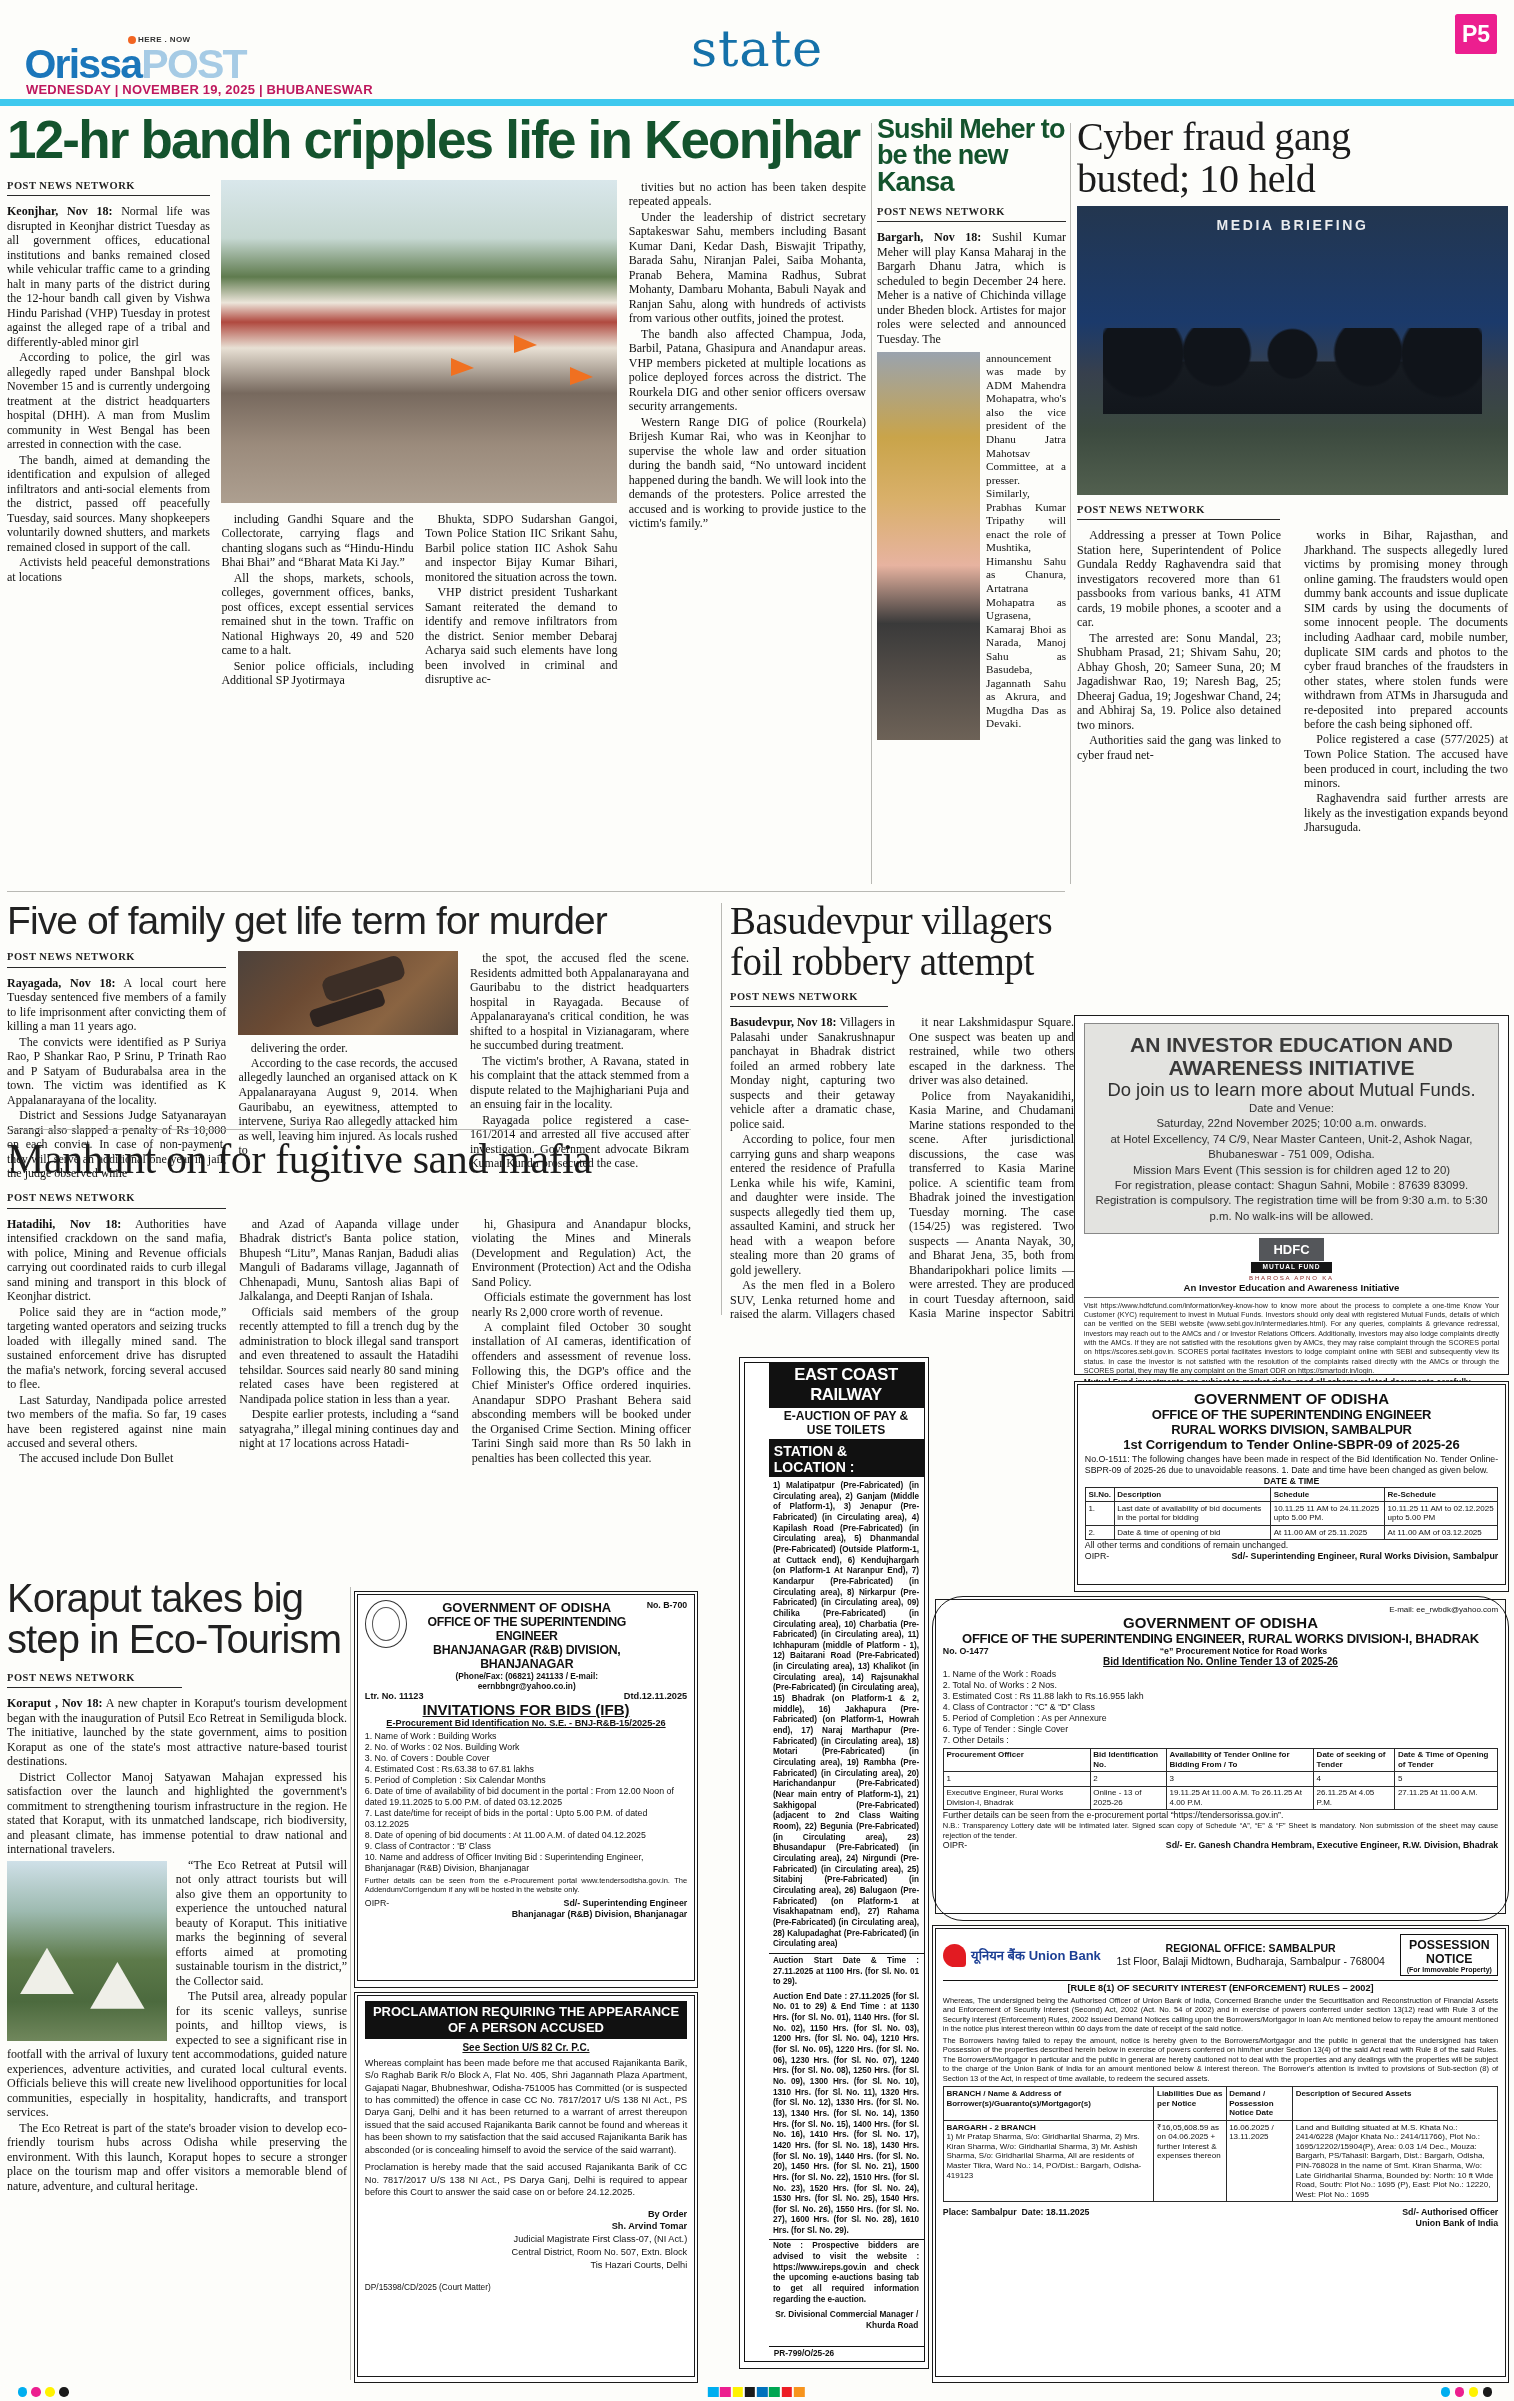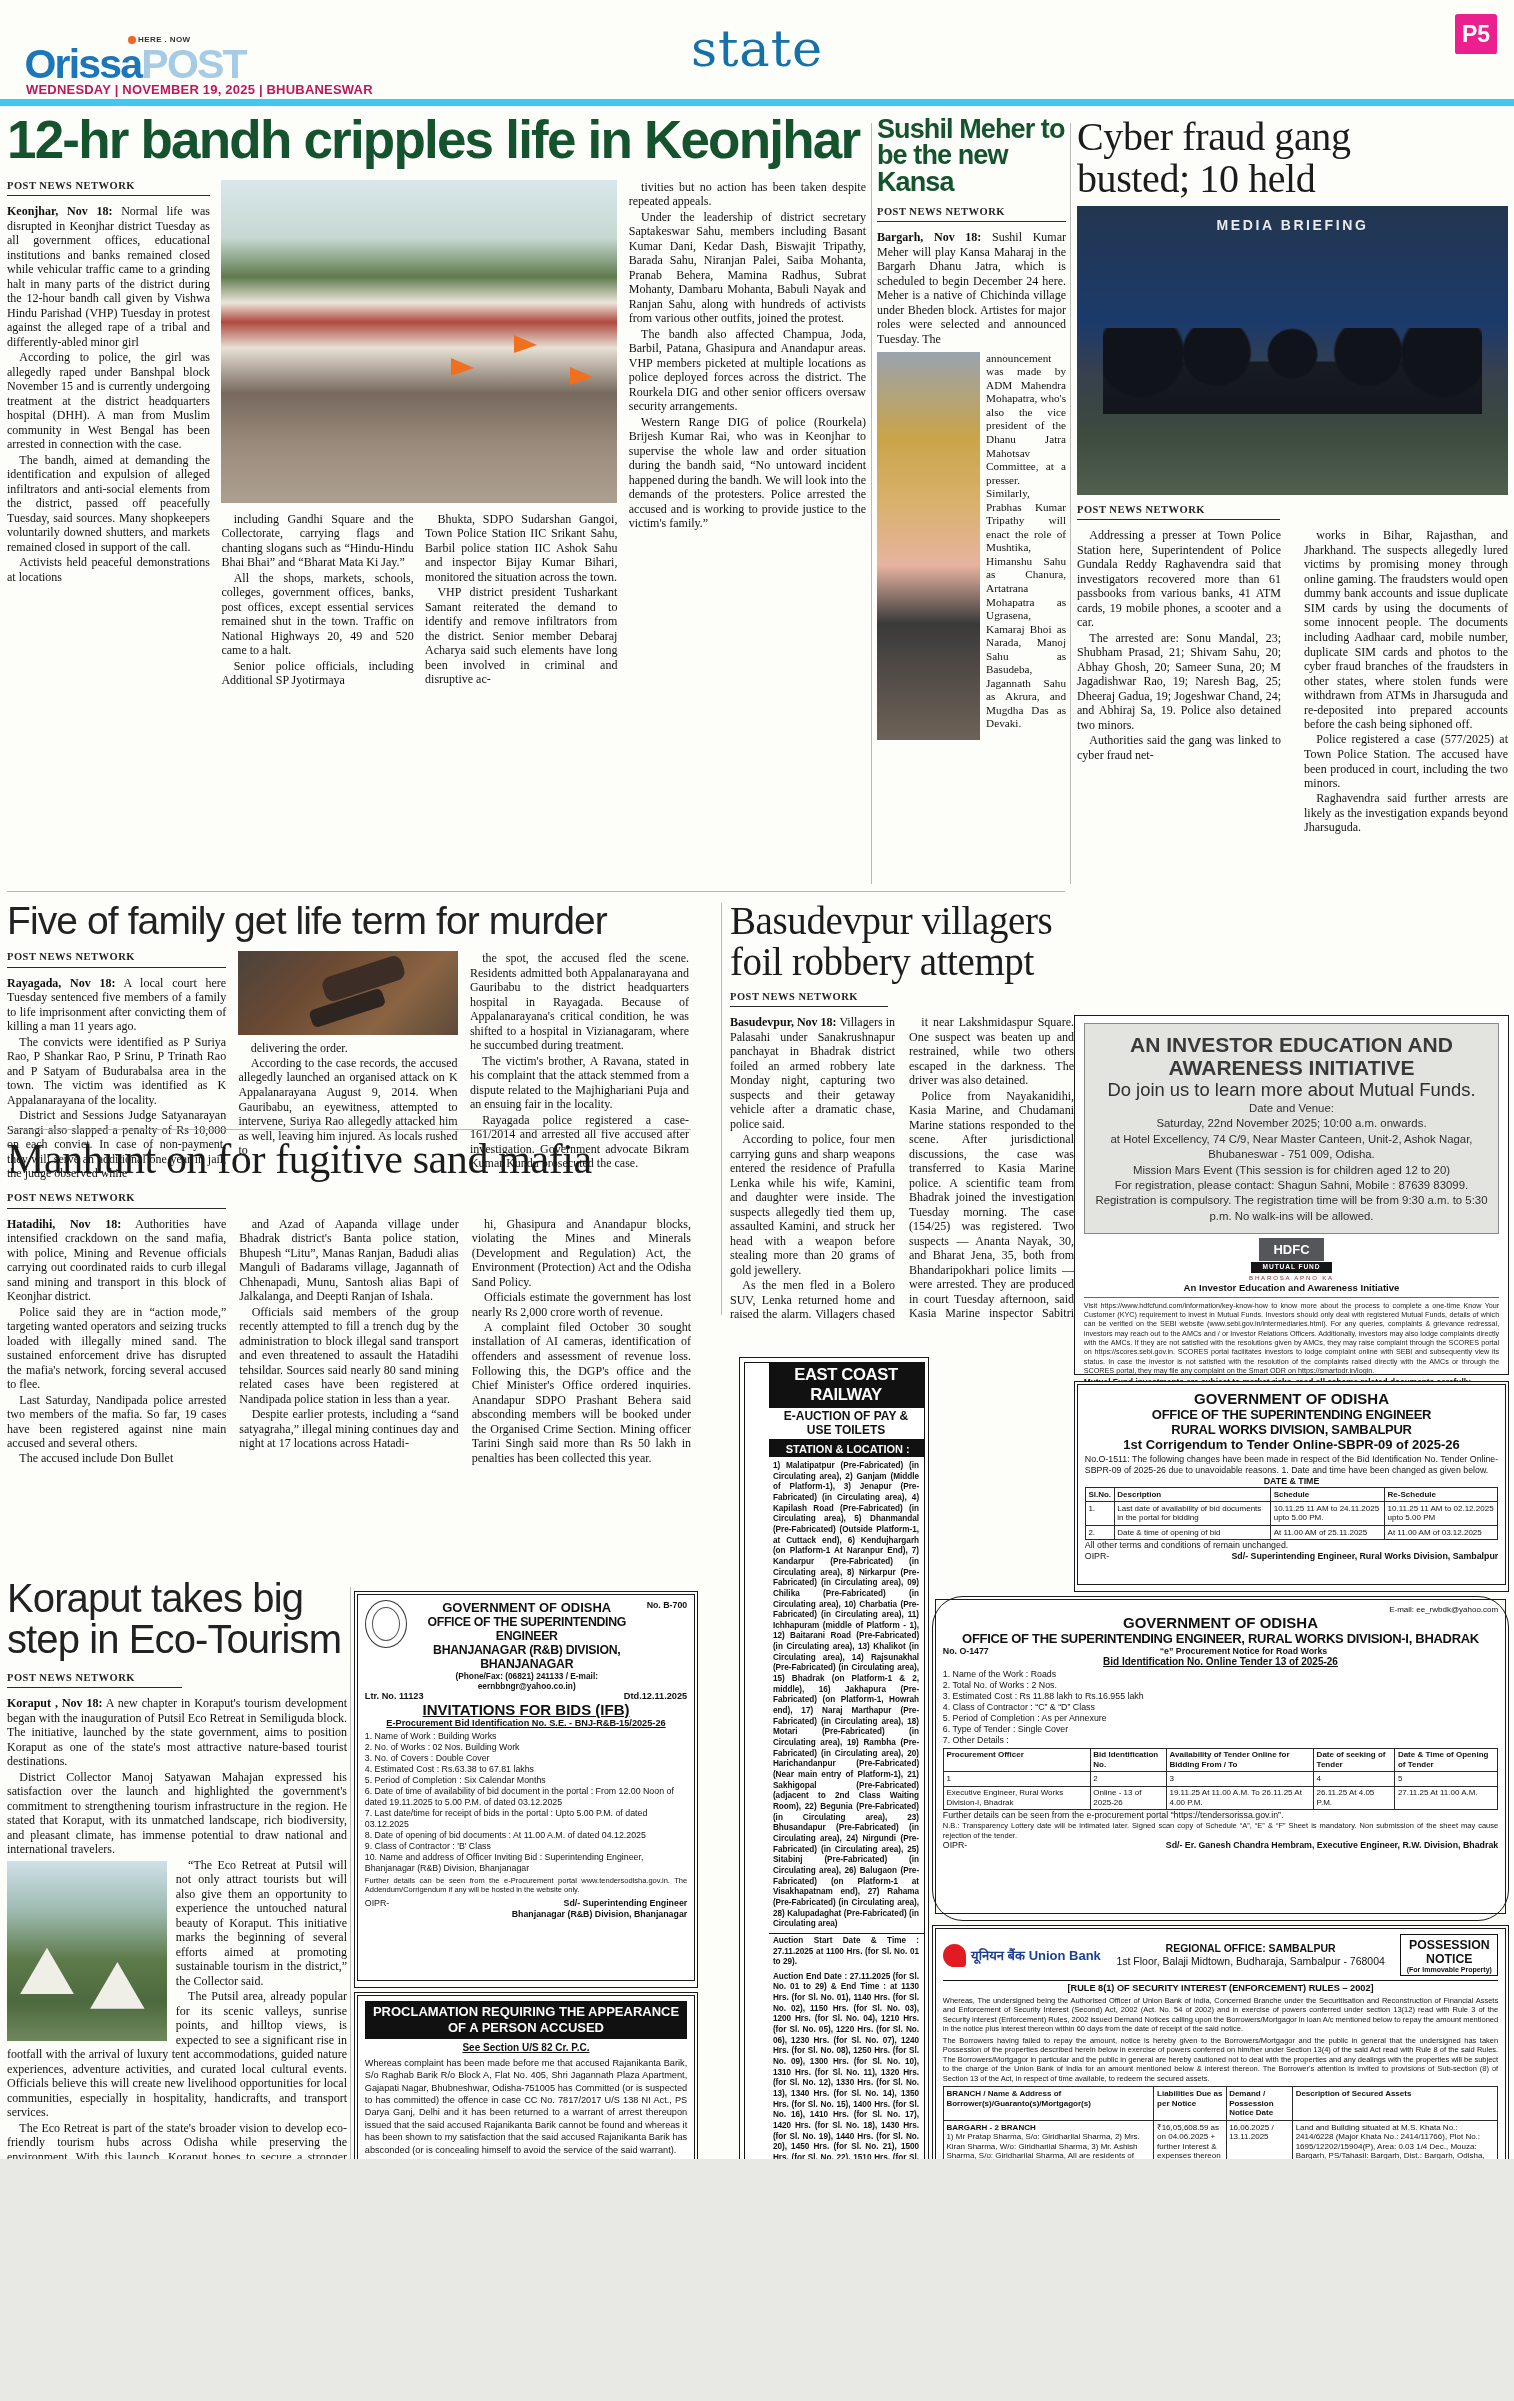--- a/index.html
+++ b/index.html
@@ -1,16 +1,16 @@
 <!DOCTYPE html>
 <html style="font-size:14px"><head>
 <meta charset="utf-8">
 <style>
   html,body{margin:0;padding:0;background:#e8e8e4;}
-  #page{position:relative;width:1514px;height:2159px;background:#fdfdfa;font-family:"Liberation Serif",serif;color:#111;overflow:hidden;}
+  #page{position:relative;width:1514px;height:2401px;background:#fdfdfa;font-family:"Liberation Serif",serif;color:#111;overflow:hidden;}
   .abs{position:absolute;}
   
   .logo{font-family:"Liberation Sans",sans-serif;font-weight:700;font-size:41px;letter-spacing:-1.8px;line-height:1;}
   .logo .o1{color:#1b76ba;} .logo .o2{color:#a6cbe5;}
   .tagline{font:700 8px "Liberation Sans",sans-serif;color:#333;letter-spacing:0.4px;}
   .tagdot{display:inline-block;width:8px;height:8px;border-radius:50%;background:#f26522;vertical-align:middle;margin-right:2.6px;}
   .dateline{font:700 13px "Liberation Sans",sans-serif;color:#be185d;letter-spacing:0.2px;}
   .sectionname{font:400 51px "DejaVu Serif",serif;color:#1571a9;letter-spacing:0.9px;}
   .pagebadge{width:42px;height:40px;background:#ec1f8f;color:#fff;font:700 23px/40px "Liberation Sans",sans-serif;text-align:center;border-radius:2.6px;}
   .cyanbar{left:0;top:99px;width:1514px;height:7px;background:#3fc9ee;}
@@ -308,21 +308,21 @@
       </div>
       <div class="fine" style="border-top:0.9px solid #666;margin-top:3.5px;padding-top:2.6px;">Visit https://www.hdfcfund.com/information/key-know-how to know more about the process to complete a one-time Know Your Customer (KYC) requirement to invest in Mutual Funds. Investors should only deal with registered Mutual Funds, details of which can be verified on the SEBI website (www.sebi.gov.in/intermediaries.html). For any queries, complaints &amp; grievance redressal, investors may reach out to the AMCs and / or Investor Relations Officers. Additionally, investors may also lodge complaints directly with the AMCs. If they are not satisfied with the resolutions given by AMCs, they may raise complaint through the SCORES portal on https://scores.sebi.gov.in. SCORES portal facilitates investors to lodge complaint online with SEBI and subsequently view its status. In case the investor is not satisfied with the resolution of the complaints raised directly with the AMCs or through the SCORES portal, they may file any complaint on the Smart ODR on https://smartodr.in/login.</div>
       <div style="font:700 8.3px/1.2 'Liberation Sans',sans-serif;margin-top:2.6px;">Mutual Fund investments are subject to market risks, read all scheme related documents carefully.</div>
     </div>
   </div>
 
   <div class="abs noticebox ecr" style="left:739px;top:1357px;width:188px;height:1010px;">
     <div style="margin:3.5px;border:0.9px solid #111;height:998px;overflow:hidden;display:flex;flex-direction:column;padding-left:24px;">
       <div class="blackband" style="font-size:16.7px;letter-spacing:-0.4px;">EAST COAST RAILWAY</div>
       <div class="ctr bold" style="font-size:12px;border-bottom:1.8px solid #111;padding:1.8px;">E-AUCTION OF PAY &amp; USE TOILETS</div>
-      <div class="blackband" style="font-size:11px;text-align:center;padding-left:5.3px;">STATION &amp; LOCATION :</div>
+      <div class="blackband" style="font-size:14px;text-align:left;padding-left:5.3px;">STATION &amp; LOCATION :</div>
       <div class="stations">1) Malatipatpur (Pre-Fabricated) (in Circulating area), 2) Ganjam (Middle of Platform-1), 3) Jenapur (Pre-Fabricated) (in Circulating area), 4) Kapilash Road (Pre-Fabricated) (in Circulating area), 5) Dhanmandal (Pre-Fabricated) (Outside Platform-1, at Cuttack end), 6) Kendujhargarh (on Platform-1 At Naranpur End), 7) Kandarpur (Pre-Fabricated) (in Circulating area), 8) Nirkarpur (Pre-Fabricated) (in Circulating area), 09) Chilika (Pre-Fabricated) (in Circulating area), 10) Charbatia (Pre-Fabricated) (in Circulating area), 11) Ichhapuram (middle of Platform - 1), 12) Baitarani Road (Pre-Fabricated) (in Circulating area), 13) Khalikot (in Circulating area), 14) Rajsunakhal (Pre-Fabricated) (in Circulating area), 15) Bhadrak (on Platform-1 &amp; 2, middle), 16) Jakhapura (Pre-Fabricated) (on Platform-1, Howrah end), 17) Naraj Marthapur (Pre-Fabricated) (in Circulating area), 18) Motari (Pre-Fabricated) (in Circulating area), 19) Rambha (Pre-Fabricated) (in Circulating area), 20) Harichandanpur (Pre-Fabricated) (Near main entry of Platform-1), 21) Sakhigopal (Pre-Fabricated) (adjacent to 2nd Class Waiting Room), 22) Begunia (Pre-Fabricated) (in Circulating area), 23) Bhusandapur (Pre-Fabricated) (in Circulating area), 24) Nirgundi (Pre-Fabricated) (in Circulating area), 25) Sitabinj (Pre-Fabricated) (in Circulating area), 26) Balugaon (Pre-Fabricated) (on Platform-1 at Visakhapatnam end), 27) Rahama (Pre-Fabricated) (in Circulating area), 28) Kalupadaghat (Pre-Fabricated) (in Circulating area)</div>
       <div class="times" style="border-top:1.3px solid #111;">Auction Start Date &amp; Time : 27.11.2025 at 1100 Hrs. (for Sl. No. 01 to 29).</div>
       <div class="times">Auction End Date : 27.11.2025 (for Sl. No. 01 to 29) &amp; End Time : at 1130 Hrs. (for Sl. No. 01), 1140 Hrs. (for Sl. No. 02), 1150 Hrs. (for Sl. No. 03), 1200 Hrs. (for Sl. No. 04), 1210 Hrs. (for Sl. No. 05), 1220 Hrs. (for Sl. No. 06), 1230 Hrs. (for Sl. No. 07), 1240 Hrs. (for Sl. No. 08), 1250 Hrs. (for Sl. No. 09), 1300 Hrs. (for Sl. No. 10), 1310 Hrs. (for Sl. No. 11), 1320 Hrs. (for Sl. No. 12), 1330 Hrs. (for Sl. No. 13), 1340 Hrs. (for Sl. No. 14), 1350 Hrs. (for Sl. No. 15), 1400 Hrs. (for Sl. No. 16), 1410 Hrs. (for Sl. No. 17), 1420 Hrs. (for Sl. No. 18), 1430 Hrs. (for Sl. No. 19), 1440 Hrs. (for Sl. No. 20), 1450 Hrs. (for Sl. No. 21), 1500 Hrs. (for Sl. No. 22), 1510 Hrs. (for Sl. No. 23), 1520 Hrs. (for Sl. No. 24), 1530 Hrs. (for Sl. No. 25), 1540 Hrs. (for Sl. No. 26), 1550 Hrs. (for Sl. No. 27), 1600 Hrs. (for Sl. No. 28), 1610 Hrs. (for Sl. No. 29).</div>
       <div class="times" style="border-top:1.3px solid #111;">Note : Prospective bidders are advised to visit the website : https://www.ireps.gov.in and check the upcoming e-auctions basing tab to get all required information regarding the e-auction.</div>
       <div style="font:700 8.3px/1.3 'Liberation Sans',sans-serif;text-align:right;padding:1.8px 5.3px;"><span>Sr. Divisional Commercial Manager /</span><br><span>Khurda Road</span></div>
       <div style="font:700 8.3px/1.2 'Liberation Sans',sans-serif;padding:1.8px 5.3px;margin-top:auto;border-top:0.9px solid #111;">PR-799/O/25-26</div>
     </div>
   </div>
 
   <div class="abs noticebox" style="left:1074px;top:1381px;width:433px;height:209px;">

